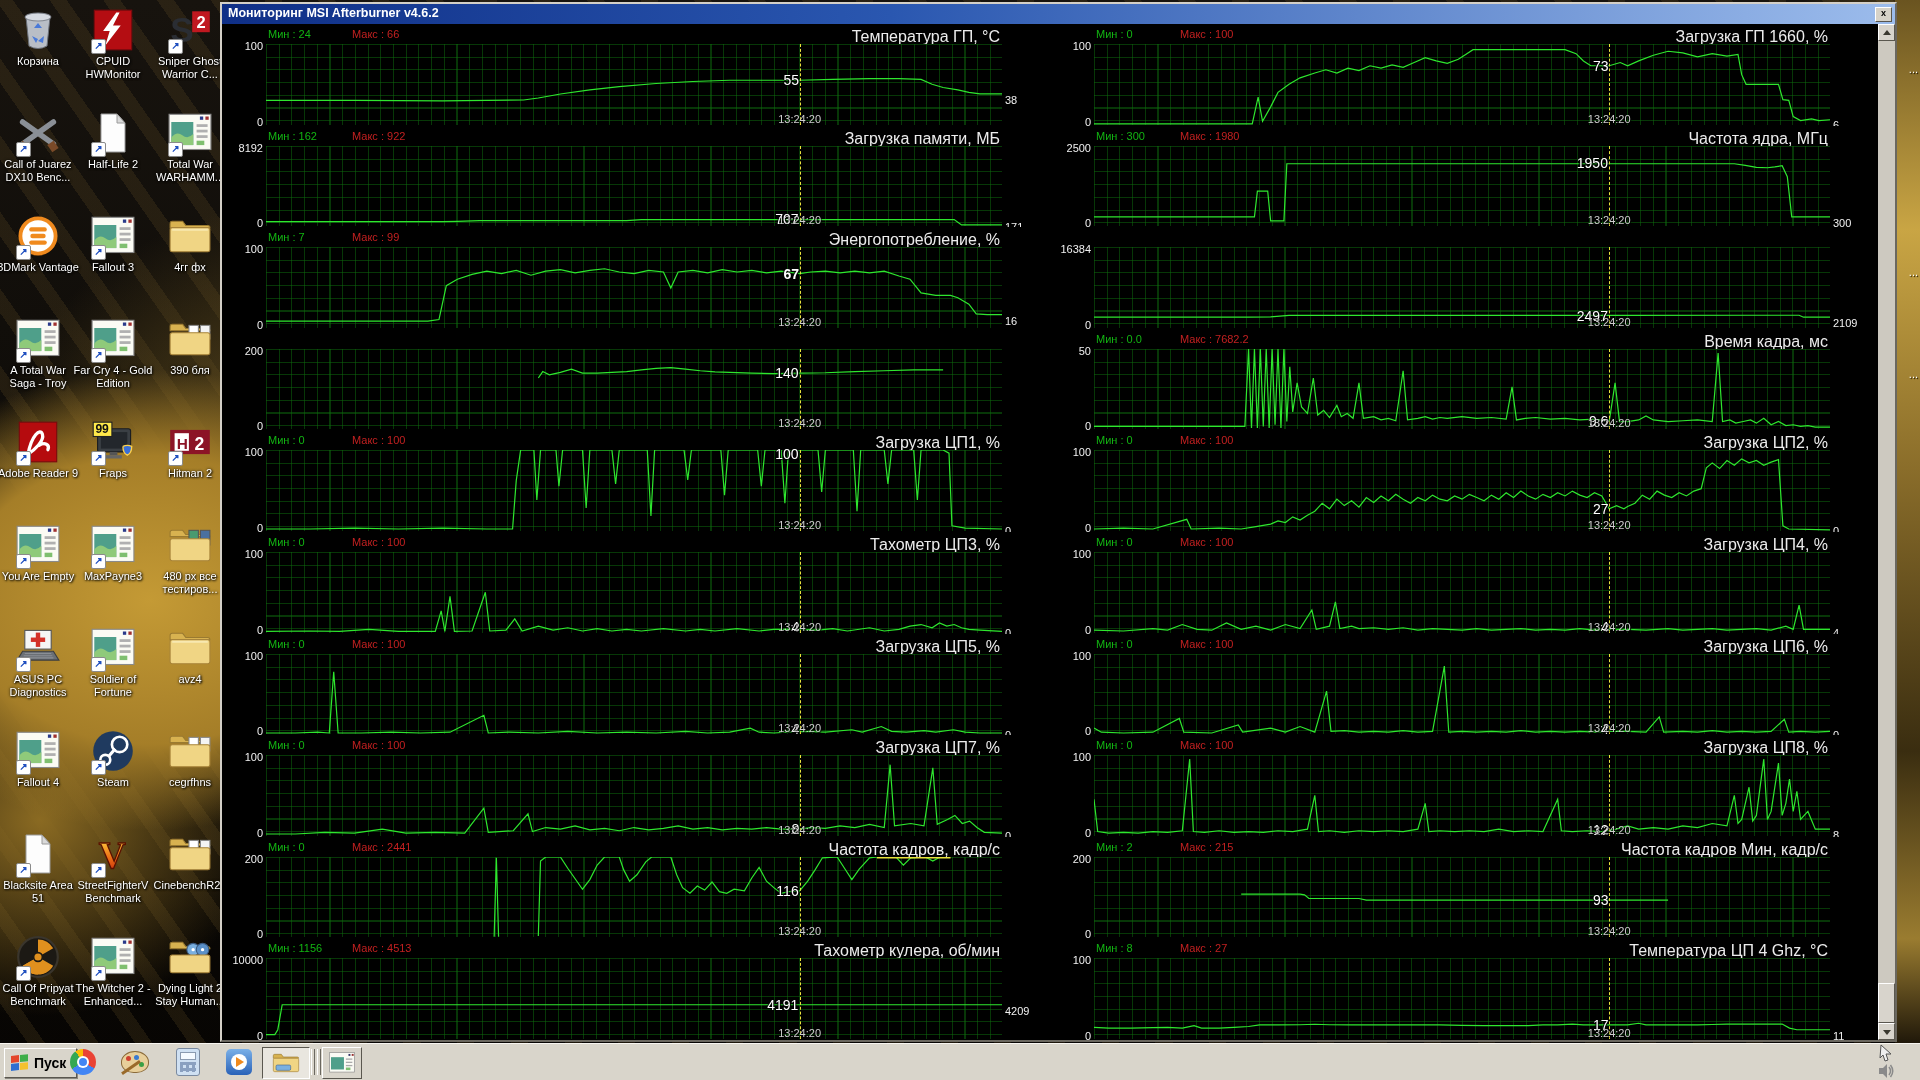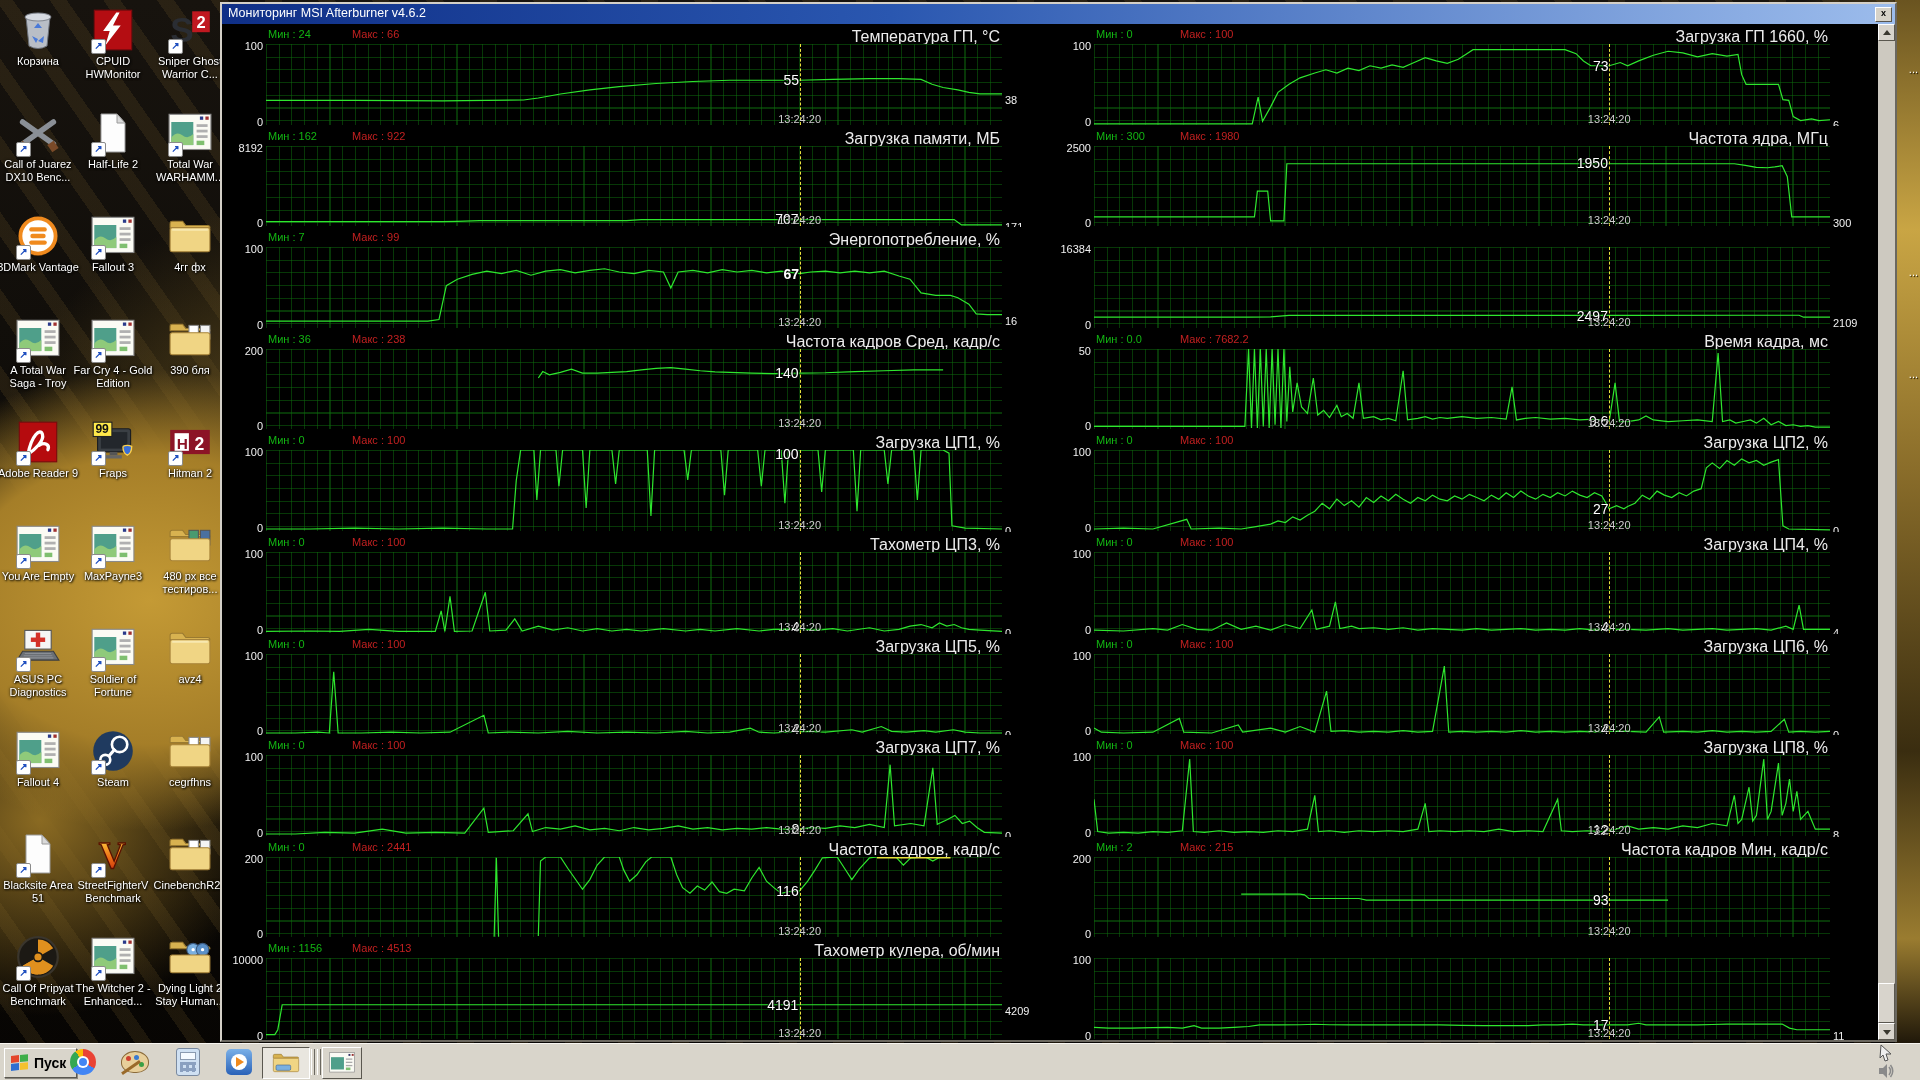--- a/index.html
+++ b/index.html
@@ -22,21 +22,21 @@
   .dicon .art svg{width:44px;height:44px;display:block;}
   .dicon .shortcut{position:absolute;left:0;bottom:-2px;width:13px;height:13px;background:#fff;
     border:1px solid #8a8a8a;border-radius:2px;font-size:10px;line-height:12px;font-weight:bold;color:#2050c0;}
   .dicon .dlabel{margin-top:3px;font-size:11px;line-height:13px;color:#fff;
     text-shadow:1px 1px 2px #000,0 0 3px #000;word-wrap:break-word;}
   
   #win{position:absolute;left:220px;top:2px;width:1677px;height:1040px;
     background:#000;border:2px solid #d4d0c8;border-right-color:#6a675f;border-bottom-color:#6a675f;box-sizing:border-box;}
   #titlebar{position:absolute;left:0;top:0;right:0;height:20px;
     background:linear-gradient(90deg,#0f2f87,#2a57b0 40%,#9cbcec);}
-  #titlebar .ttext{position:absolute;left:6px;top:2px;font-size:12.5px;font-weight:normal;color:#fff;}
+  #titlebar .ttext{position:absolute;left:6px;top:2px;font-size:12.5px;font-weight:bold;color:#fff;}
   #closebtn{position:absolute;right:3px;top:3px;width:15px;height:13px;background:#d6d2c8;
     border:1px solid;border-color:#fff #5a574f #5a574f #fff;font-size:9px;line-height:11px;
     text-align:center;color:#000;font-weight:bold;}
   #client{position:absolute;left:0;top:20px;right:0;bottom:0;background:#000;}
   #cols{position:absolute;left:0;top:0;right:17px;bottom:0;display:flex;}
   .gcol{flex:1 1 0;display:flex;flex-direction:column;}
   
   #vscroll{position:absolute;right:0;top:0;width:17px;bottom:0;background:#cdc9c0;}
   .sbtn{position:absolute;left:0;width:17px;height:17px;background:#d8d4cc;
     border:1px solid;border-color:#fff #5a574f #5a574f #fff;box-sizing:border-box;}
@@ -567,25 +567,20 @@
               </svg>
               <div class="cursorline" style="left: 72.5%;"></div>
               <span class="cval" style="left: 72.5%; top: 33%; font-weight: bold;">67</span>
               <span class="ctime" style="left: 72.5%;">13:24:20</span>
             </div>
             <div class="vgut">
               <span class="curval" style="top: 84%;">16</span>
             </div>
           </div>
           <div class="panel">
-            <div class="phead">
-              <span class="pmin">Мин : 36</span>
-              <span class="pmax">Макс : 238</span>
-              <span class="gtitle">Частота кадров Сред, кадр/с</span>
-            </div>
             <div class="gut">
               <span class="stop">200</span>
               <span class="sbot">0</span>
             </div>
             <div class="plot">
               <svg viewBox="0 0 100 100" preserveAspectRatio="none">
                 <polyline points="37,36 37.6,28 38.5,32 40,29 41.5,25 43,30 45,30 47,29 49,28 51,26 53,24 55,23 57,25 59,27 61,28.5 63,29 66,30 69,30.5 72.5,30 76,29.5 80,28 84,27 88,26 92,26" fill="none" stroke="#2ee62e" stroke-width="1.2" vector-effect="non-scaling-stroke"></polyline>
               </svg>
               <div class="cursorline" style="left: 72.5%;"></div>
               <span class="cval" style="left: 72.5%; top: 30%;">140</span>
@@ -910,20 +905,25 @@
               <svg viewBox="0 0 100 100" preserveAspectRatio="none">
                 <polyline points="20,46 28,46 28.6,47 29.2,51.5 36,51.5 37,53.5 45,53.5 55,53.5 65,53.5 70,53.5 72.5,53.5 78,53.5" fill="none" stroke="#2ee62e" stroke-width="1.2" vector-effect="non-scaling-stroke"></polyline>
               </svg>
               <div class="cursorline" style="left: 70%;"></div>
               <span class="cval" style="left: 70%; top: 53.5%;">93</span>
               <span class="ctime" style="left: 70%;">13:24:20</span>
             </div>
             <div class="vgut"></div>
           </div>
           <div class="panel">
+            <div class="phead">
+              <span class="pmin">Мин : 8</span>
+              <span class="pmax">Макс : 27</span>
+              <span class="gtitle">Температура ЦП 4 Ghz, °C</span>
+            </div>
             <div class="gut">
               <span class="stop">100</span>
               <span class="sbot">0</span>
             </div>
             <div class="plot">
               <svg viewBox="0 0 100 100" preserveAspectRatio="none">
                 <polyline points="0,86 2,87 5,87 8,86.5 10,86 12,87 13.6,84 14.6,87 17,87 19,86 21,85 22.5,83 25,83 28,82.8 30,82.2 32,82.8 35,83 38,83 41,83 44,83 47,83 50,83.5 53,84 56,84 59,83.8 61,83 63,83 65,82 66.5,83 68,83 70,83 72.5,83 74,81 75,83 78,83 80,83 82,83 84,82.5 86,82 88,82 90,82 92,82 93.5,82 94.5,87 95.5,89 97,89 100,89" fill="none" stroke="#2ee62e" stroke-width="1.2" vector-effect="non-scaling-stroke"></polyline>
               </svg>
               <div class="cursorline" style="left: 70%;"></div>
               <span class="cval" style="left: 70%; top: 83%;">17</span>

